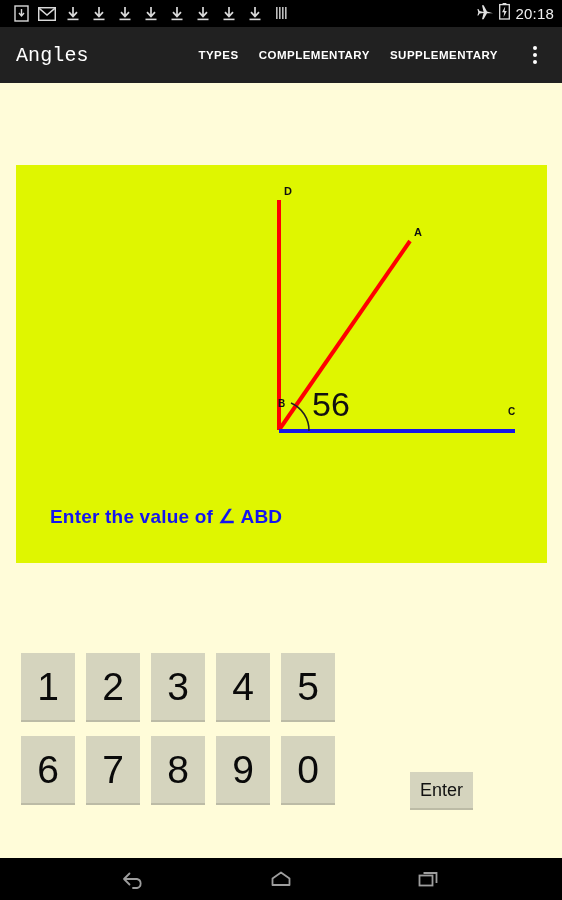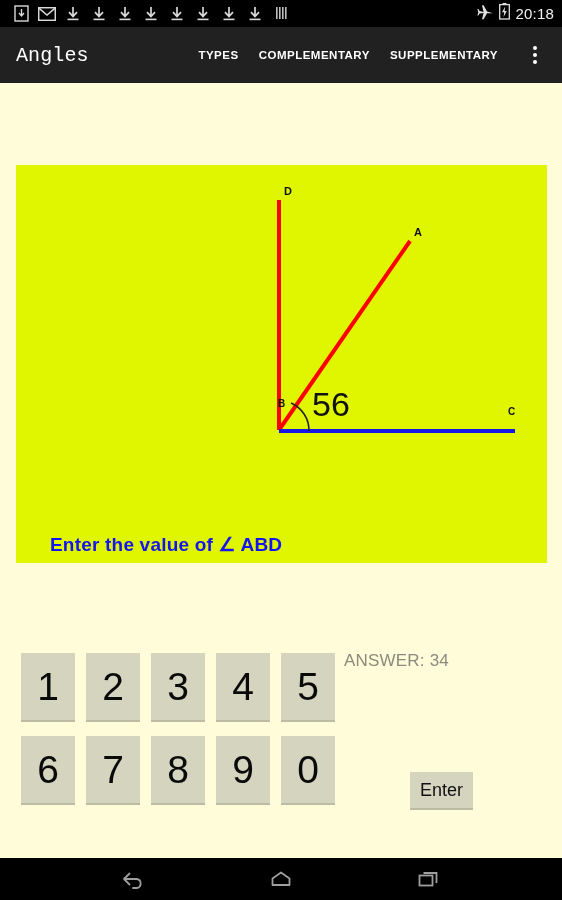--- a/index.html
+++ b/index.html
@@ -61,21 +61,21 @@
   #card {
     position: absolute; left: 16px; top: 165px;
     width: 531px; height: 398px;
     background: #DFF600;
     overflow: hidden;
   }
   #card svg { position: absolute; left: 0; top: 0; }
   #question {
     position: absolute; left: 34px; top: 340px;
     color: #1414F0; font-size: 19px; font-weight: bold;
-    letter-spacing: 0.2px; white-space: nowrap; margin-top: 28px;
+    letter-spacing: 0.2px; white-space: nowrap;
   }
 
   
   #keypad { position: absolute; left: 21px; top: 653px; }
   .krow { display: flex; gap: 11px; margin-bottom: 14px; }
   .key {
     width: 54px; height: 69px;
     background: #D5D4BE;
     border: none;
     border-bottom: 2px solid #BCBBA6;
@@ -232,21 +232,20 @@
       <text x="268" y="30" font-family="Liberation Sans, sans-serif" font-size="11" font-weight="bold" fill="#111">D</text>
       <text x="398" y="71" font-family="Liberation Sans, sans-serif" font-size="11" font-weight="bold" fill="#111">A</text>
       <text x="492" y="250" font-family="Liberation Sans, sans-serif" font-size="10" font-weight="bold" fill="#111">C</text>
       <text x="262" y="242" font-family="Liberation Sans, sans-serif" font-size="10" font-weight="bold" fill="#111">B</text>
 
       <text x="296" y="251" font-family="Liberation Sans, sans-serif" font-size="34" fill="#111">56</text>
     </svg>
     <div id="question">Enter the value of ∠ ABD</div>
   </div>
 
-  <div id="answer-label">ANSWER: 34</div>
 
   <div id="keypad">
     <div class="krow">
       <button class="key">1</button>
       <button class="key">2</button>
       <button class="key">3</button>
       <button class="key">4</button>
       <button class="key">5</button>
     </div>
     <div class="krow">

